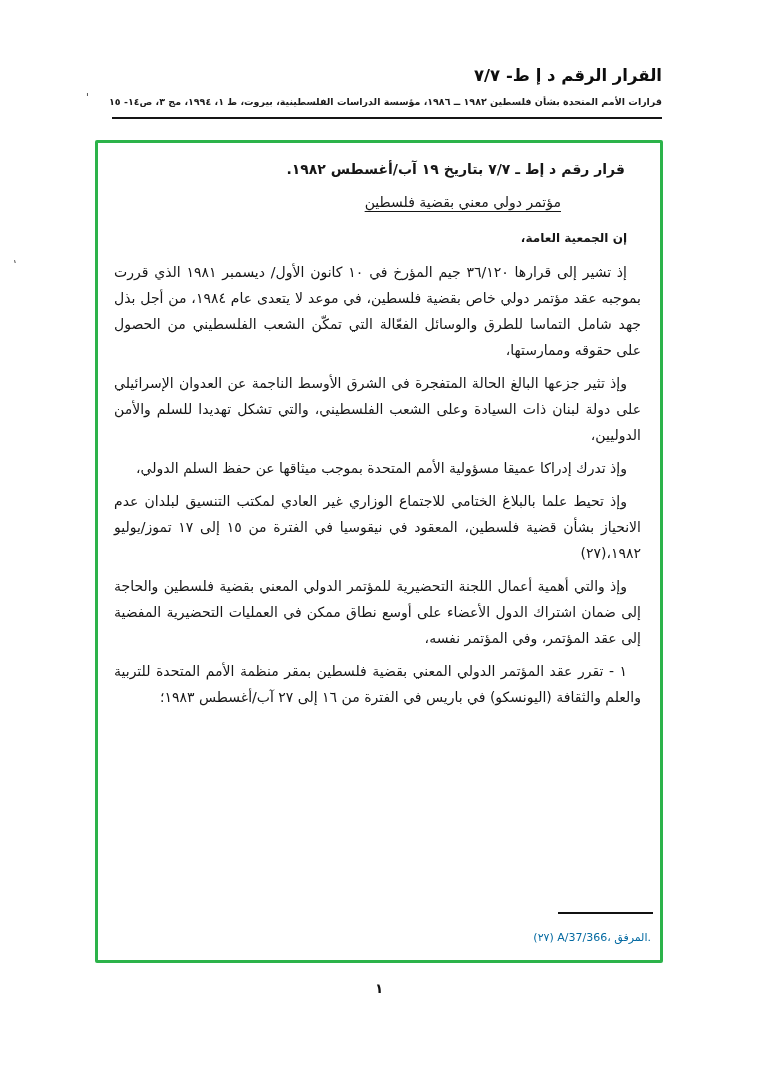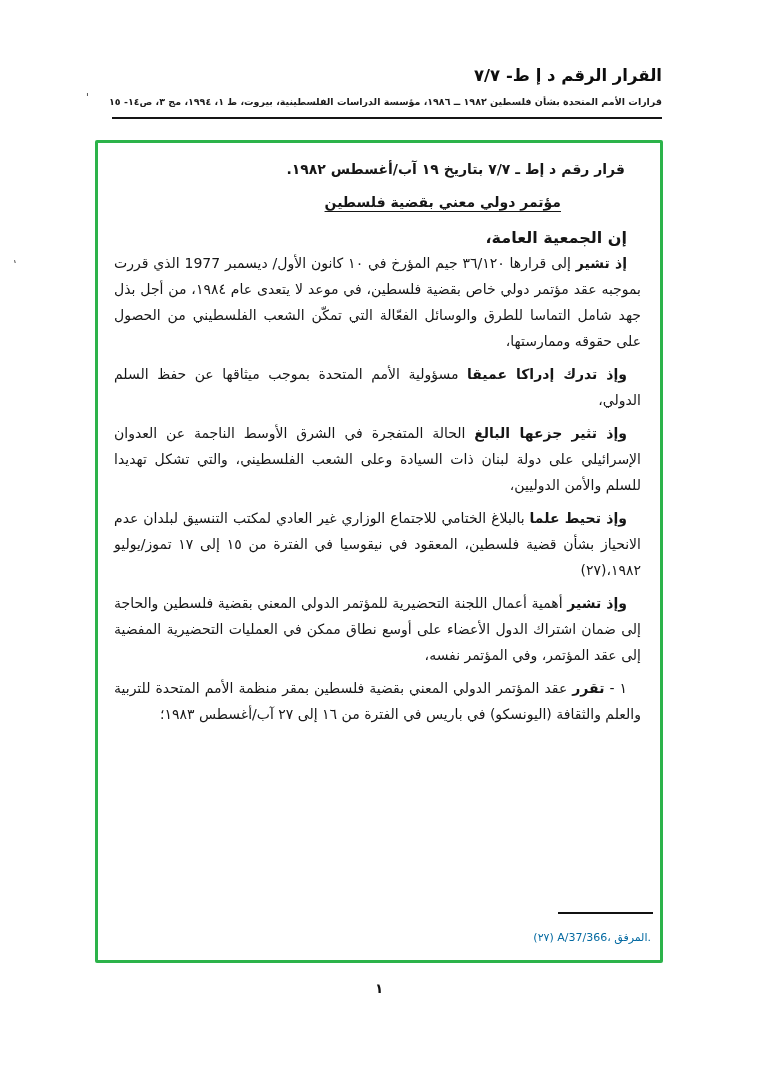--- a/index.html
+++ b/index.html
@@ -40,34 +40,34 @@
     direction:rtl;
     overflow:hidden;
   }
 
   .res-line {
     font-size:14px; line-height:24px; font-weight:bold;
     text-indent:16px; text-align:right; margin-bottom:10px;
   }
   .subject {
     display:block;
-    font-size:14px; line-height:22px; font-weight:bold;
+    font-size:14px; line-height:22px; font-weight:normal;
     text-decoration:underline; text-underline-offset:4px;
     text-align:right; margin:0 80px 13px 0;
   }
   .opening {
-    font-size:16px; line-height:24px; font-weight:bold;
-    text-indent:14px; text-align:right; 
+    font-size:12px; line-height:24px; font-weight:bold;
+    text-indent:14px; text-align:right; margin-bottom:9px;
   }
   .para {
     font-size:14px; line-height:26px;
     text-align:justify; text-indent:14px;
     margin-bottom:7px;
   }
-  .para .lead { font-weight:bold; }
+  .para .lead { font-weight:normal; }
 
   .footnote-rule {
     position:absolute; bottom:46px; right:7px;
     width:95px; height:2px; background:#111;
   }
   .footnote {
     position:absolute; bottom:16px; right:9px;
     direction:ltr; font-size:11px; color:#0369a1;
   }
 
@@ -97,31 +97,31 @@
   <span class="scan-artifact">'</span>
 
   <div class="frame" style="border-color: rgb(44, 179, 74);">
 
     <p class="res-line">قرار رقم د إط ـ ٧/٧ بتاريخ ١٩ آب/أغسطس ١٩٨٢.</p>
 
     <span class="subject">مؤتمر دولي معني بقضية فلسطين</span>
 
     <p class="opening">إن الجمعية العامة،</p>
 
-    <p class="para"><span></span><span class="lead">إذ تشير</span><span> إلى قرارها ٣٦/١٢٠ جيم المؤرخ في ١٠ كانون الأول/ ديسمبر 1977 الذي قررت بموجبه عقد مؤتمر دولي خاص بقضية فلسطين، في موعد لا يتعدى عام ١٩٨٤، من أجل بذل جهد شامل التماسا للطرق والوسائل الفعّالة التي تمكّن الشعب الفلسطيني من الحصول على حقوقه وممارستها،</span></p>
+    <p class="para"><span></span><span class="lead">إذ تشير</span><span> إلى قرارها ٣٦/١٢٠ جيم المؤرخ في ١٠ كانون الأول/ ديسمبر ١٩٨١ الذي قررت بموجبه عقد مؤتمر دولي خاص بقضية فلسطين، في موعد لا يتعدى عام ١٩٨٤، من أجل بذل جهد شامل التماسا للطرق والوسائل الفعّالة التي تمكّن الشعب الفلسطيني من الحصول على حقوقه وممارستها،</span></p>
+
+    <p class="para"><span></span><span class="lead">وإذ تثير جزعها البالغ</span><span> الحالة المتفجرة في الشرق الأوسط الناجمة عن العدوان الإسرائيلي على دولة لبنان ذات السيادة وعلى الشعب الفلسطيني، والتي تشكل تهديدا للسلم والأمن الدوليين،</span></p>
 
     <p class="para"><span></span><span class="lead">وإذ تدرك إدراكا عميقا</span><span> مسؤولية الأمم المتحدة بموجب ميثاقها عن حفظ السلم الدولي،</span></p>
-
-    <p class="para"><span></span><span class="lead">وإذ تثير جزعها البالغ</span><span> الحالة المتفجرة في الشرق الأوسط الناجمة عن العدوان الإسرائيلي على دولة لبنان ذات السيادة وعلى الشعب الفلسطيني، والتي تشكل تهديدا للسلم والأمن الدوليين،</span></p>
 
 
     <p class="para"><span></span><span class="lead">وإذ تحيط علما</span><span> بالبلاغ الختامي للاجتماع الوزاري غير العادي لمكتب التنسيق لبلدان عدم الانحياز بشأن قضية فلسطين، المعقود في نيقوسيا في الفترة من ١٥ إلى ١٧ تموز/يوليو ١٩٨٢،(٢٧)</span></p>
 
 
-    <p class="para"><span></span><span class="lead">وإذ تشير</span><span> أهمية أعمال اللجنة التحضيرية للمؤتمر الدولي المعني بقضية فلسطين والحاجة إلى ضمان اشتراك الدول الأعضاء على أوسع نطاق ممكن في العمليات التحضيرية المفضية إلى عقد المؤتمر، وفي المؤتمر نفسه،</span></p>
+    <p class="para"><span></span><span class="lead">وإذ والتي</span><span> أهمية أعمال اللجنة التحضيرية للمؤتمر الدولي المعني بقضية فلسطين والحاجة إلى ضمان اشتراك الدول الأعضاء على أوسع نطاق ممكن في العمليات التحضيرية المفضية إلى عقد المؤتمر، وفي المؤتمر نفسه،</span></p>
 
     <p class="para"><span>١ - </span><span class="lead">تقرر</span><span> عقد المؤتمر الدولي المعني بقضية فلسطين بمقر منظمة الأمم المتحدة للتربية والعلم والثقافة (اليونسكو) في باريس في الفترة من ١٦ إلى ٢٧ آب/أغسطس ١٩٨٣؛</span></p>
 
     <div class="footnote-rule"></div>
     <div class="footnote">(٢٧) A/37/366، المرفق.</div>
 
   </div>
 
   <div class="page-number">١</div>
 

